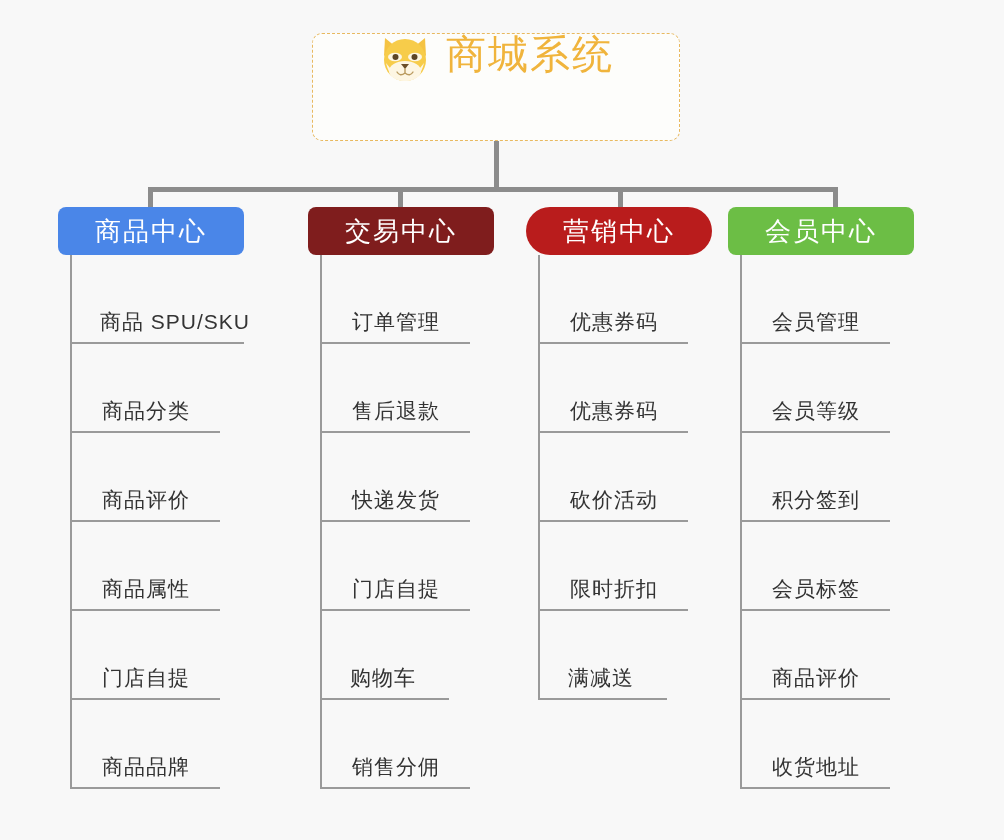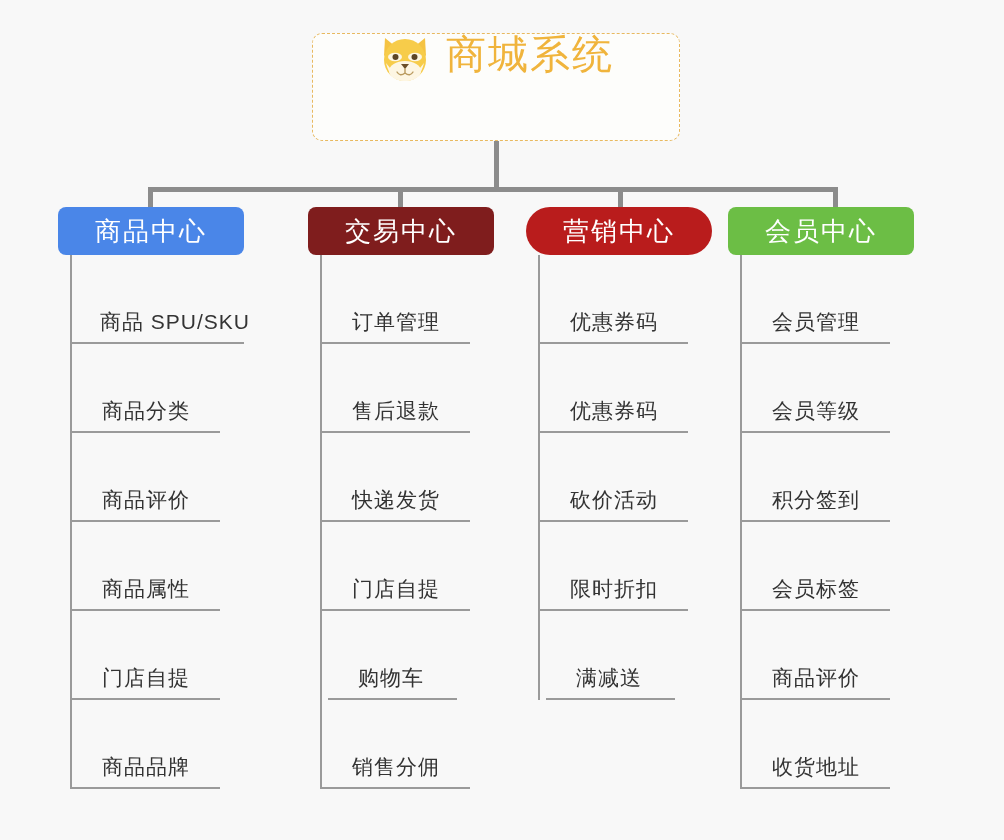--- a/index.html
+++ b/index.html
@@ -96,21 +96,21 @@
     padding: 0 0 6px 30px;
     border-bottom: 2px solid #9a9a9a;
     font-size: 21px;
     color: #333333;
     letter-spacing: 1px;
     white-space: nowrap;
   }
   
   .leaf-label.w-wide  { width: 100%; }
   .leaf-label.w-mid   { width: 86%; padding-left: 32px; }
-  .leaf-label.w-short { width: 74%; margin-left: 8px; }
+  .leaf-label.w-short { width: 74%; }
 </style>
 </head>
 <body>
 
 <div id="canvas">
 
   <div class="root-node">
     <svg class="root-emoji" viewBox="0 0 54 50">
 
       <path d="M7 4 L6 22 L18 13 Z" fill="#f5c343"></path>

